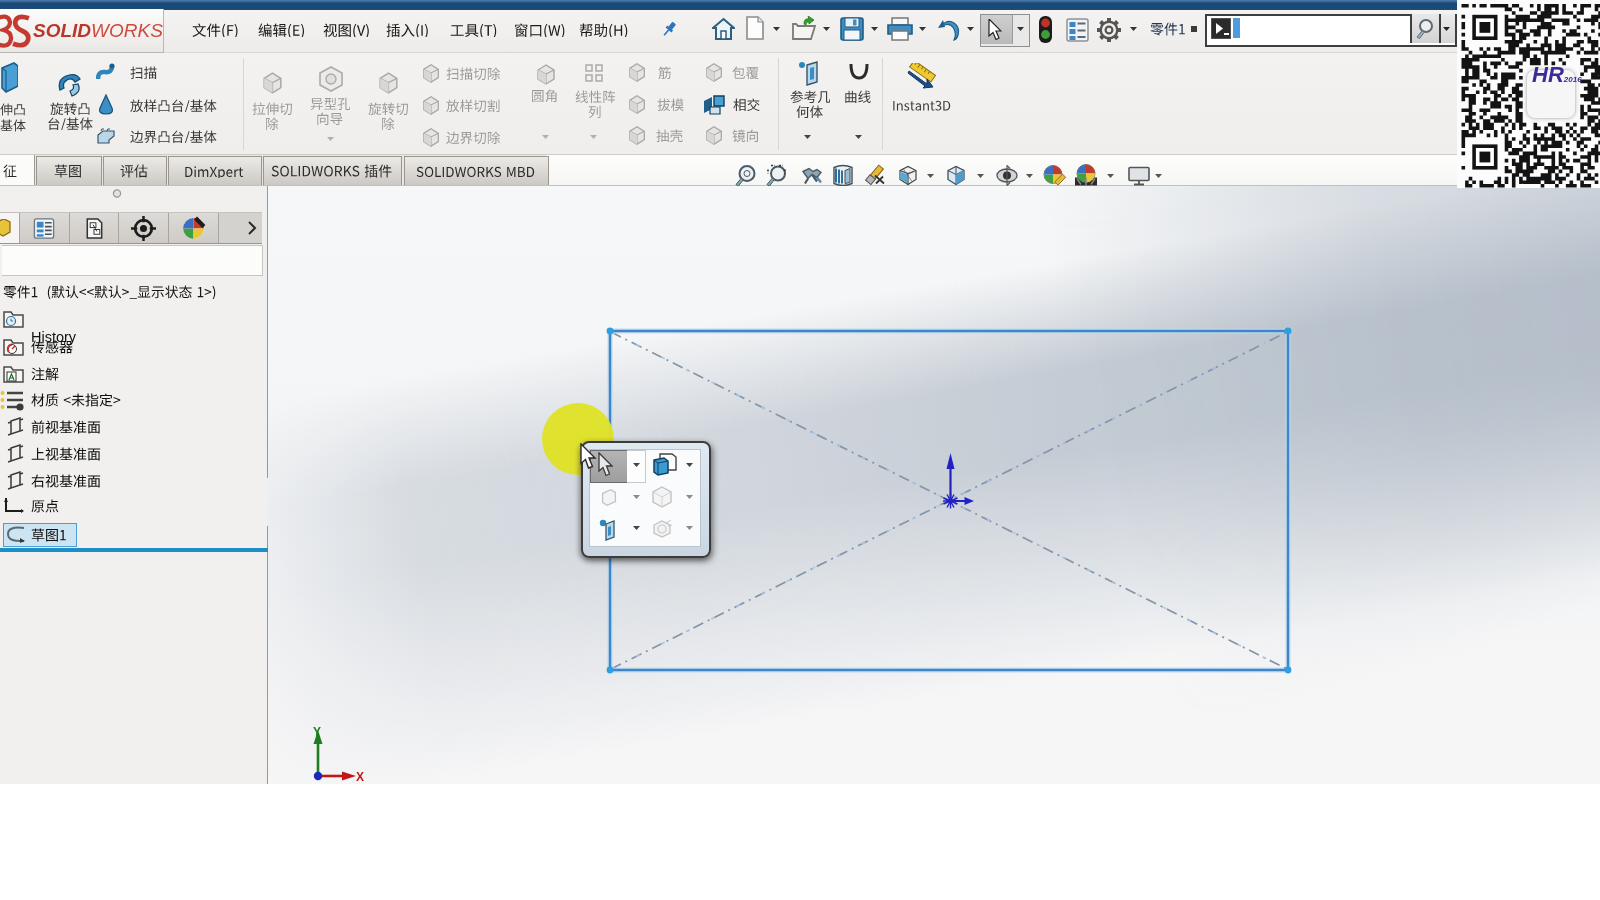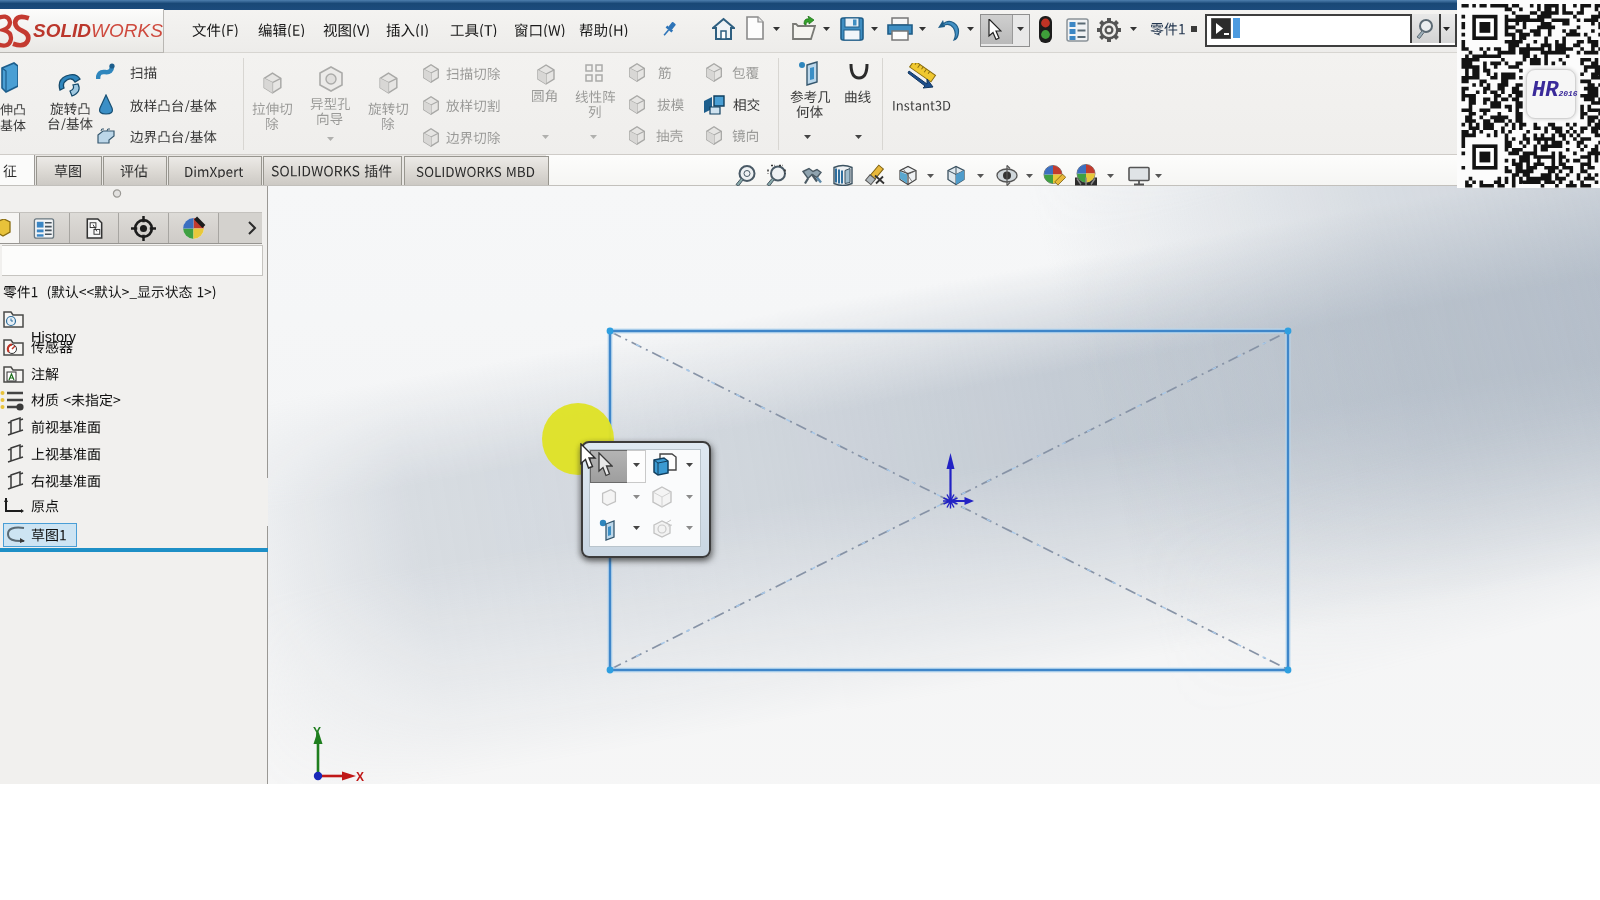--- a/index.html
+++ b/index.html
@@ -1056,21 +1056,21 @@
     <svg style="position:absolute;left:1457px;top:0px;" width="143" height="188" viewBox="1457 0 143 188">
       <path d="M1461.5 4.0h3.6v3.6h-3.6zM1465.1 4.0h3.6v3.6h-3.6zM1472.3 4.0h3.6v3.6h-3.6zM1479.5 4.0h3.6v3.6h-3.6zM1483.1 4.0h3.6v3.6h-3.6zM1490.3 4.0h3.6v3.6h-3.6zM1493.9 4.0h3.6v3.6h-3.6zM1497.5 4.0h3.6v3.6h-3.6zM1501.1 4.0h3.6v3.6h-3.6zM1504.7 4.0h3.6v3.6h-3.6zM1511.9 4.0h3.6v3.6h-3.6zM1515.5 4.0h3.6v3.6h-3.6zM1529.9 4.0h3.6v3.6h-3.6zM1537.1 4.0h3.6v3.6h-3.6zM1544.3 4.0h3.6v3.6h-3.6zM1547.9 4.0h3.6v3.6h-3.6zM1551.5 4.0h3.6v3.6h-3.6zM1555.1 4.0h3.6v3.6h-3.6zM1562.3 4.0h3.6v3.6h-3.6zM1573.1 4.0h3.6v3.6h-3.6zM1580.3 4.0h3.6v3.6h-3.6zM1583.9 4.0h3.6v3.6h-3.6zM1587.5 4.0h3.6v3.6h-3.6zM1594.7 4.0h3.6v3.6h-3.6zM1598.3 4.0h3.6v3.6h-3.6zM1504.7 7.6h3.6v3.6h-3.6zM1508.3 7.6h3.6v3.6h-3.6zM1519.1 7.6h3.6v3.6h-3.6zM1537.1 7.6h3.6v3.6h-3.6zM1544.3 7.6h3.6v3.6h-3.6zM1547.9 7.6h3.6v3.6h-3.6zM1555.1 7.6h3.6v3.6h-3.6zM1562.3 7.6h3.6v3.6h-3.6zM1580.3 7.6h3.6v3.6h-3.6zM1594.7 7.6h3.6v3.6h-3.6zM1511.9 11.2h3.6v3.6h-3.6zM1529.9 11.2h3.6v3.6h-3.6zM1533.5 11.2h3.6v3.6h-3.6zM1540.7 11.2h3.6v3.6h-3.6zM1544.3 11.2h3.6v3.6h-3.6zM1547.9 11.2h3.6v3.6h-3.6zM1551.5 11.2h3.6v3.6h-3.6zM1555.1 11.2h3.6v3.6h-3.6zM1562.3 11.2h3.6v3.6h-3.6zM1565.9 11.2h3.6v3.6h-3.6zM1569.5 11.2h3.6v3.6h-3.6zM1576.7 11.2h3.6v3.6h-3.6zM1580.3 11.2h3.6v3.6h-3.6zM1598.3 11.2h3.6v3.6h-3.6zM1461.5 14.8h3.6v3.6h-3.6zM1504.7 14.8h3.6v3.6h-3.6zM1515.5 14.8h3.6v3.6h-3.6zM1519.1 14.8h3.6v3.6h-3.6zM1522.7 14.8h3.6v3.6h-3.6zM1526.3 14.8h3.6v3.6h-3.6zM1537.1 14.8h3.6v3.6h-3.6zM1540.7 14.8h3.6v3.6h-3.6zM1544.3 14.8h3.6v3.6h-3.6zM1547.9 14.8h3.6v3.6h-3.6zM1573.1 14.8h3.6v3.6h-3.6zM1591.1 14.8h3.6v3.6h-3.6zM1594.7 14.8h3.6v3.6h-3.6zM1598.3 14.8h3.6v3.6h-3.6zM1504.7 18.4h3.6v3.6h-3.6zM1508.3 18.4h3.6v3.6h-3.6zM1511.9 18.4h3.6v3.6h-3.6zM1515.5 18.4h3.6v3.6h-3.6zM1519.1 18.4h3.6v3.6h-3.6zM1522.7 18.4h3.6v3.6h-3.6zM1526.3 18.4h3.6v3.6h-3.6zM1529.9 18.4h3.6v3.6h-3.6zM1533.5 18.4h3.6v3.6h-3.6zM1537.1 18.4h3.6v3.6h-3.6zM1540.7 18.4h3.6v3.6h-3.6zM1551.5 18.4h3.6v3.6h-3.6zM1555.1 18.4h3.6v3.6h-3.6zM1558.7 18.4h3.6v3.6h-3.6zM1562.3 18.4h3.6v3.6h-3.6zM1565.9 18.4h3.6v3.6h-3.6zM1576.7 18.4h3.6v3.6h-3.6zM1583.9 18.4h3.6v3.6h-3.6zM1587.5 18.4h3.6v3.6h-3.6zM1591.1 18.4h3.6v3.6h-3.6zM1594.7 18.4h3.6v3.6h-3.6zM1461.5 22.0h3.6v3.6h-3.6zM1504.7 22.0h3.6v3.6h-3.6zM1515.5 22.0h3.6v3.6h-3.6zM1522.7 22.0h3.6v3.6h-3.6zM1540.7 22.0h3.6v3.6h-3.6zM1544.3 22.0h3.6v3.6h-3.6zM1547.9 22.0h3.6v3.6h-3.6zM1562.3 22.0h3.6v3.6h-3.6zM1565.9 22.0h3.6v3.6h-3.6zM1591.1 22.0h3.6v3.6h-3.6zM1598.3 22.0h3.6v3.6h-3.6zM1461.5 25.6h3.6v3.6h-3.6zM1504.7 25.6h3.6v3.6h-3.6zM1508.3 25.6h3.6v3.6h-3.6zM1511.9 25.6h3.6v3.6h-3.6zM1522.7 25.6h3.6v3.6h-3.6zM1537.1 25.6h3.6v3.6h-3.6zM1540.7 25.6h3.6v3.6h-3.6zM1544.3 25.6h3.6v3.6h-3.6zM1547.9 25.6h3.6v3.6h-3.6zM1551.5 25.6h3.6v3.6h-3.6zM1576.7 25.6h3.6v3.6h-3.6zM1598.3 25.6h3.6v3.6h-3.6zM1504.7 29.2h3.6v3.6h-3.6zM1515.5 29.2h3.6v3.6h-3.6zM1519.1 29.2h3.6v3.6h-3.6zM1529.9 29.2h3.6v3.6h-3.6zM1533.5 29.2h3.6v3.6h-3.6zM1537.1 29.2h3.6v3.6h-3.6zM1547.9 29.2h3.6v3.6h-3.6zM1562.3 29.2h3.6v3.6h-3.6zM1569.5 29.2h3.6v3.6h-3.6zM1573.1 29.2h3.6v3.6h-3.6zM1591.1 29.2h3.6v3.6h-3.6zM1461.5 32.8h3.6v3.6h-3.6zM1504.7 32.8h3.6v3.6h-3.6zM1508.3 32.8h3.6v3.6h-3.6zM1511.9 32.8h3.6v3.6h-3.6zM1519.1 32.8h3.6v3.6h-3.6zM1522.7 32.8h3.6v3.6h-3.6zM1526.3 32.8h3.6v3.6h-3.6zM1533.5 32.8h3.6v3.6h-3.6zM1537.1 32.8h3.6v3.6h-3.6zM1547.9 32.8h3.6v3.6h-3.6zM1565.9 32.8h3.6v3.6h-3.6zM1569.5 32.8h3.6v3.6h-3.6zM1573.1 32.8h3.6v3.6h-3.6zM1576.7 32.8h3.6v3.6h-3.6zM1583.9 32.8h3.6v3.6h-3.6zM1598.3 32.8h3.6v3.6h-3.6zM1511.9 36.4h3.6v3.6h-3.6zM1519.1 36.4h3.6v3.6h-3.6zM1522.7 36.4h3.6v3.6h-3.6zM1544.3 36.4h3.6v3.6h-3.6zM1562.3 36.4h3.6v3.6h-3.6zM1587.5 36.4h3.6v3.6h-3.6zM1461.5 40.0h3.6v3.6h-3.6zM1504.7 40.0h3.6v3.6h-3.6zM1508.3 40.0h3.6v3.6h-3.6zM1511.9 40.0h3.6v3.6h-3.6zM1515.5 40.0h3.6v3.6h-3.6zM1519.1 40.0h3.6v3.6h-3.6zM1533.5 40.0h3.6v3.6h-3.6zM1544.3 40.0h3.6v3.6h-3.6zM1555.1 40.0h3.6v3.6h-3.6zM1562.3 40.0h3.6v3.6h-3.6zM1576.7 40.0h3.6v3.6h-3.6zM1580.3 40.0h3.6v3.6h-3.6zM1587.5 40.0h3.6v3.6h-3.6zM1591.1 40.0h3.6v3.6h-3.6zM1594.7 40.0h3.6v3.6h-3.6zM1461.5 43.6h3.6v3.6h-3.6zM1508.3 43.6h3.6v3.6h-3.6zM1511.9 43.6h3.6v3.6h-3.6zM1515.5 43.6h3.6v3.6h-3.6zM1526.3 43.6h3.6v3.6h-3.6zM1540.7 43.6h3.6v3.6h-3.6zM1544.3 43.6h3.6v3.6h-3.6zM1547.9 43.6h3.6v3.6h-3.6zM1555.1 43.6h3.6v3.6h-3.6zM1558.7 43.6h3.6v3.6h-3.6zM1562.3 43.6h3.6v3.6h-3.6zM1573.1 43.6h3.6v3.6h-3.6zM1576.7 43.6h3.6v3.6h-3.6zM1591.1 43.6h3.6v3.6h-3.6zM1594.7 43.6h3.6v3.6h-3.6zM1461.5 47.2h3.6v3.6h-3.6zM1465.1 47.2h3.6v3.6h-3.6zM1479.5 47.2h3.6v3.6h-3.6zM1486.7 47.2h3.6v3.6h-3.6zM1493.9 47.2h3.6v3.6h-3.6zM1497.5 47.2h3.6v3.6h-3.6zM1508.3 47.2h3.6v3.6h-3.6zM1511.9 47.2h3.6v3.6h-3.6zM1519.1 47.2h3.6v3.6h-3.6zM1522.7 47.2h3.6v3.6h-3.6zM1526.3 47.2h3.6v3.6h-3.6zM1529.9 47.2h3.6v3.6h-3.6zM1533.5 47.2h3.6v3.6h-3.6zM1537.1 47.2h3.6v3.6h-3.6zM1540.7 47.2h3.6v3.6h-3.6zM1547.9 47.2h3.6v3.6h-3.6zM1555.1 47.2h3.6v3.6h-3.6zM1558.7 47.2h3.6v3.6h-3.6zM1562.3 47.2h3.6v3.6h-3.6zM1565.9 47.2h3.6v3.6h-3.6zM1569.5 47.2h3.6v3.6h-3.6zM1580.3 47.2h3.6v3.6h-3.6zM1591.1 47.2h3.6v3.6h-3.6zM1598.3 47.2h3.6v3.6h-3.6zM1468.7 50.8h3.6v3.6h-3.6zM1483.1 50.8h3.6v3.6h-3.6zM1497.5 50.8h3.6v3.6h-3.6zM1501.1 50.8h3.6v3.6h-3.6zM1504.7 50.8h3.6v3.6h-3.6zM1508.3 50.8h3.6v3.6h-3.6zM1511.9 50.8h3.6v3.6h-3.6zM1519.1 50.8h3.6v3.6h-3.6zM1522.7 50.8h3.6v3.6h-3.6zM1526.3 50.8h3.6v3.6h-3.6zM1540.7 50.8h3.6v3.6h-3.6zM1544.3 50.8h3.6v3.6h-3.6zM1547.9 50.8h3.6v3.6h-3.6zM1551.5 50.8h3.6v3.6h-3.6zM1555.1 50.8h3.6v3.6h-3.6zM1558.7 50.8h3.6v3.6h-3.6zM1562.3 50.8h3.6v3.6h-3.6zM1576.7 50.8h3.6v3.6h-3.6zM1583.9 50.8h3.6v3.6h-3.6zM1587.5 50.8h3.6v3.6h-3.6zM1591.1 50.8h3.6v3.6h-3.6zM1594.7 50.8h3.6v3.6h-3.6zM1465.1 54.4h3.6v3.6h-3.6zM1472.3 54.4h3.6v3.6h-3.6zM1475.9 54.4h3.6v3.6h-3.6zM1479.5 54.4h3.6v3.6h-3.6zM1483.1 54.4h3.6v3.6h-3.6zM1486.7 54.4h3.6v3.6h-3.6zM1490.3 54.4h3.6v3.6h-3.6zM1493.9 54.4h3.6v3.6h-3.6zM1497.5 54.4h3.6v3.6h-3.6zM1522.7 54.4h3.6v3.6h-3.6zM1526.3 54.4h3.6v3.6h-3.6zM1533.5 54.4h3.6v3.6h-3.6zM1544.3 54.4h3.6v3.6h-3.6zM1565.9 54.4h3.6v3.6h-3.6zM1461.5 58.0h3.6v3.6h-3.6zM1465.1 58.0h3.6v3.6h-3.6zM1468.7 58.0h3.6v3.6h-3.6zM1472.3 58.0h3.6v3.6h-3.6zM1475.9 58.0h3.6v3.6h-3.6zM1501.1 58.0h3.6v3.6h-3.6zM1522.7 58.0h3.6v3.6h-3.6zM1529.9 58.0h3.6v3.6h-3.6zM1533.5 58.0h3.6v3.6h-3.6zM1537.1 58.0h3.6v3.6h-3.6zM1544.3 58.0h3.6v3.6h-3.6zM1558.7 58.0h3.6v3.6h-3.6zM1580.3 58.0h3.6v3.6h-3.6zM1583.9 58.0h3.6v3.6h-3.6zM1587.5 58.0h3.6v3.6h-3.6zM1594.7 58.0h3.6v3.6h-3.6zM1461.5 61.6h3.6v3.6h-3.6zM1465.1 61.6h3.6v3.6h-3.6zM1468.7 61.6h3.6v3.6h-3.6zM1483.1 61.6h3.6v3.6h-3.6zM1490.3 61.6h3.6v3.6h-3.6zM1493.9 61.6h3.6v3.6h-3.6zM1497.5 61.6h3.6v3.6h-3.6zM1504.7 61.6h3.6v3.6h-3.6zM1515.5 61.6h3.6v3.6h-3.6zM1519.1 61.6h3.6v3.6h-3.6zM1529.9 61.6h3.6v3.6h-3.6zM1533.5 61.6h3.6v3.6h-3.6zM1537.1 61.6h3.6v3.6h-3.6zM1544.3 61.6h3.6v3.6h-3.6zM1551.5 61.6h3.6v3.6h-3.6zM1562.3 61.6h3.6v3.6h-3.6zM1580.3 61.6h3.6v3.6h-3.6zM1591.1 61.6h3.6v3.6h-3.6zM1594.7 61.6h3.6v3.6h-3.6zM1461.5 65.2h3.6v3.6h-3.6zM1465.1 65.2h3.6v3.6h-3.6zM1468.7 65.2h3.6v3.6h-3.6zM1472.3 65.2h3.6v3.6h-3.6zM1475.9 65.2h3.6v3.6h-3.6zM1483.1 65.2h3.6v3.6h-3.6zM1493.9 65.2h3.6v3.6h-3.6zM1508.3 65.2h3.6v3.6h-3.6zM1511.9 65.2h3.6v3.6h-3.6zM1515.5 65.2h3.6v3.6h-3.6zM1583.9 65.2h3.6v3.6h-3.6zM1587.5 65.2h3.6v3.6h-3.6zM1591.1 65.2h3.6v3.6h-3.6zM1594.7 65.2h3.6v3.6h-3.6zM1598.3 65.2h3.6v3.6h-3.6zM1465.1 68.8h3.6v3.6h-3.6zM1472.3 68.8h3.6v3.6h-3.6zM1475.9 68.8h3.6v3.6h-3.6zM1483.1 68.8h3.6v3.6h-3.6zM1486.7 68.8h3.6v3.6h-3.6zM1519.1 68.8h3.6v3.6h-3.6zM1583.9 68.8h3.6v3.6h-3.6zM1594.7 68.8h3.6v3.6h-3.6zM1598.3 68.8h3.6v3.6h-3.6zM1465.1 72.4h3.6v3.6h-3.6zM1472.3 72.4h3.6v3.6h-3.6zM1475.9 72.4h3.6v3.6h-3.6zM1486.7 72.4h3.6v3.6h-3.6zM1493.9 72.4h3.6v3.6h-3.6zM1501.1 72.4h3.6v3.6h-3.6zM1504.7 72.4h3.6v3.6h-3.6zM1508.3 72.4h3.6v3.6h-3.6zM1511.9 72.4h3.6v3.6h-3.6zM1580.3 72.4h3.6v3.6h-3.6zM1591.1 72.4h3.6v3.6h-3.6zM1594.7 72.4h3.6v3.6h-3.6zM1598.3 72.4h3.6v3.6h-3.6zM1461.5 76.0h3.6v3.6h-3.6zM1465.1 76.0h3.6v3.6h-3.6zM1468.7 76.0h3.6v3.6h-3.6zM1472.3 76.0h3.6v3.6h-3.6zM1475.9 76.0h3.6v3.6h-3.6zM1490.3 76.0h3.6v3.6h-3.6zM1493.9 76.0h3.6v3.6h-3.6zM1501.1 76.0h3.6v3.6h-3.6zM1504.7 76.0h3.6v3.6h-3.6zM1508.3 76.0h3.6v3.6h-3.6zM1511.9 76.0h3.6v3.6h-3.6zM1519.1 76.0h3.6v3.6h-3.6zM1591.1 76.0h3.6v3.6h-3.6zM1594.7 76.0h3.6v3.6h-3.6zM1598.3 76.0h3.6v3.6h-3.6zM1461.5 79.6h3.6v3.6h-3.6zM1465.1 79.6h3.6v3.6h-3.6zM1479.5 79.6h3.6v3.6h-3.6zM1483.1 79.6h3.6v3.6h-3.6zM1501.1 79.6h3.6v3.6h-3.6zM1504.7 79.6h3.6v3.6h-3.6zM1580.3 79.6h3.6v3.6h-3.6zM1583.9 79.6h3.6v3.6h-3.6zM1587.5 79.6h3.6v3.6h-3.6zM1472.3 83.2h3.6v3.6h-3.6zM1479.5 83.2h3.6v3.6h-3.6zM1486.7 83.2h3.6v3.6h-3.6zM1497.5 83.2h3.6v3.6h-3.6zM1501.1 83.2h3.6v3.6h-3.6zM1504.7 83.2h3.6v3.6h-3.6zM1515.5 83.2h3.6v3.6h-3.6zM1519.1 83.2h3.6v3.6h-3.6zM1587.5 83.2h3.6v3.6h-3.6zM1591.1 83.2h3.6v3.6h-3.6zM1598.3 83.2h3.6v3.6h-3.6zM1461.5 86.8h3.6v3.6h-3.6zM1465.1 86.8h3.6v3.6h-3.6zM1483.1 86.8h3.6v3.6h-3.6zM1486.7 86.8h3.6v3.6h-3.6zM1497.5 86.8h3.6v3.6h-3.6zM1501.1 86.8h3.6v3.6h-3.6zM1511.9 86.8h3.6v3.6h-3.6zM1515.5 86.8h3.6v3.6h-3.6zM1583.9 86.8h3.6v3.6h-3.6zM1587.5 86.8h3.6v3.6h-3.6zM1591.1 86.8h3.6v3.6h-3.6zM1594.7 86.8h3.6v3.6h-3.6zM1461.5 90.4h3.6v3.6h-3.6zM1475.9 90.4h3.6v3.6h-3.6zM1483.1 90.4h3.6v3.6h-3.6zM1490.3 90.4h3.6v3.6h-3.6zM1493.9 90.4h3.6v3.6h-3.6zM1501.1 90.4h3.6v3.6h-3.6zM1511.9 90.4h3.6v3.6h-3.6zM1515.5 90.4h3.6v3.6h-3.6zM1519.1 90.4h3.6v3.6h-3.6zM1587.5 90.4h3.6v3.6h-3.6zM1591.1 90.4h3.6v3.6h-3.6zM1594.7 90.4h3.6v3.6h-3.6zM1461.5 94.0h3.6v3.6h-3.6zM1465.1 94.0h3.6v3.6h-3.6zM1468.7 94.0h3.6v3.6h-3.6zM1472.3 94.0h3.6v3.6h-3.6zM1493.9 94.0h3.6v3.6h-3.6zM1497.5 94.0h3.6v3.6h-3.6zM1508.3 94.0h3.6v3.6h-3.6zM1515.5 94.0h3.6v3.6h-3.6zM1519.1 94.0h3.6v3.6h-3.6zM1580.3 94.0h3.6v3.6h-3.6zM1583.9 94.0h3.6v3.6h-3.6zM1587.5 94.0h3.6v3.6h-3.6zM1591.1 94.0h3.6v3.6h-3.6zM1594.7 94.0h3.6v3.6h-3.6zM1461.5 97.6h3.6v3.6h-3.6zM1468.7 97.6h3.6v3.6h-3.6zM1472.3 97.6h3.6v3.6h-3.6zM1483.1 97.6h3.6v3.6h-3.6zM1486.7 97.6h3.6v3.6h-3.6zM1493.9 97.6h3.6v3.6h-3.6zM1501.1 97.6h3.6v3.6h-3.6zM1504.7 97.6h3.6v3.6h-3.6zM1511.9 97.6h3.6v3.6h-3.6zM1515.5 97.6h3.6v3.6h-3.6zM1583.9 97.6h3.6v3.6h-3.6zM1587.5 97.6h3.6v3.6h-3.6zM1591.1 97.6h3.6v3.6h-3.6zM1598.3 97.6h3.6v3.6h-3.6zM1468.7 101.2h3.6v3.6h-3.6zM1472.3 101.2h3.6v3.6h-3.6zM1483.1 101.2h3.6v3.6h-3.6zM1490.3 101.2h3.6v3.6h-3.6zM1493.9 101.2h3.6v3.6h-3.6zM1497.5 101.2h3.6v3.6h-3.6zM1515.5 101.2h3.6v3.6h-3.6zM1519.1 101.2h3.6v3.6h-3.6zM1591.1 101.2h3.6v3.6h-3.6zM1594.7 101.2h3.6v3.6h-3.6zM1598.3 101.2h3.6v3.6h-3.6zM1468.7 104.8h3.6v3.6h-3.6zM1490.3 104.8h3.6v3.6h-3.6zM1493.9 104.8h3.6v3.6h-3.6zM1497.5 104.8h3.6v3.6h-3.6zM1504.7 104.8h3.6v3.6h-3.6zM1508.3 104.8h3.6v3.6h-3.6zM1515.5 104.8h3.6v3.6h-3.6zM1519.1 104.8h3.6v3.6h-3.6zM1580.3 104.8h3.6v3.6h-3.6zM1587.5 104.8h3.6v3.6h-3.6zM1461.5 108.4h3.6v3.6h-3.6zM1465.1 108.4h3.6v3.6h-3.6zM1468.7 108.4h3.6v3.6h-3.6zM1479.5 108.4h3.6v3.6h-3.6zM1483.1 108.4h3.6v3.6h-3.6zM1486.7 108.4h3.6v3.6h-3.6zM1508.3 108.4h3.6v3.6h-3.6zM1515.5 108.4h3.6v3.6h-3.6zM1580.3 108.4h3.6v3.6h-3.6zM1587.5 108.4h3.6v3.6h-3.6zM1591.1 108.4h3.6v3.6h-3.6zM1594.7 108.4h3.6v3.6h-3.6zM1598.3 108.4h3.6v3.6h-3.6zM1468.7 112.0h3.6v3.6h-3.6zM1472.3 112.0h3.6v3.6h-3.6zM1483.1 112.0h3.6v3.6h-3.6zM1497.5 112.0h3.6v3.6h-3.6zM1515.5 112.0h3.6v3.6h-3.6zM1519.1 112.0h3.6v3.6h-3.6zM1580.3 112.0h3.6v3.6h-3.6zM1583.9 112.0h3.6v3.6h-3.6zM1598.3 112.0h3.6v3.6h-3.6zM1465.1 115.6h3.6v3.6h-3.6zM1468.7 115.6h3.6v3.6h-3.6zM1479.5 115.6h3.6v3.6h-3.6zM1490.3 115.6h3.6v3.6h-3.6zM1493.9 115.6h3.6v3.6h-3.6zM1497.5 115.6h3.6v3.6h-3.6zM1501.1 115.6h3.6v3.6h-3.6zM1504.7 115.6h3.6v3.6h-3.6zM1515.5 115.6h3.6v3.6h-3.6zM1519.1 115.6h3.6v3.6h-3.6zM1580.3 115.6h3.6v3.6h-3.6zM1587.5 115.6h3.6v3.6h-3.6zM1591.1 115.6h3.6v3.6h-3.6zM1594.7 115.6h3.6v3.6h-3.6zM1465.1 119.2h3.6v3.6h-3.6zM1468.7 119.2h3.6v3.6h-3.6zM1472.3 119.2h3.6v3.6h-3.6zM1483.1 119.2h3.6v3.6h-3.6zM1486.7 119.2h3.6v3.6h-3.6zM1493.9 119.2h3.6v3.6h-3.6zM1497.5 119.2h3.6v3.6h-3.6zM1501.1 119.2h3.6v3.6h-3.6zM1508.3 119.2h3.6v3.6h-3.6zM1515.5 119.2h3.6v3.6h-3.6zM1519.1 119.2h3.6v3.6h-3.6zM1587.5 119.2h3.6v3.6h-3.6zM1591.1 119.2h3.6v3.6h-3.6zM1598.3 119.2h3.6v3.6h-3.6zM1461.5 122.8h3.6v3.6h-3.6zM1468.7 122.8h3.6v3.6h-3.6zM1475.9 122.8h3.6v3.6h-3.6zM1483.1 122.8h3.6v3.6h-3.6zM1486.7 122.8h3.6v3.6h-3.6zM1490.3 122.8h3.6v3.6h-3.6zM1504.7 122.8h3.6v3.6h-3.6zM1511.9 122.8h3.6v3.6h-3.6zM1519.1 122.8h3.6v3.6h-3.6zM1522.7 122.8h3.6v3.6h-3.6zM1533.5 122.8h3.6v3.6h-3.6zM1547.9 122.8h3.6v3.6h-3.6zM1551.5 122.8h3.6v3.6h-3.6zM1565.9 122.8h3.6v3.6h-3.6zM1573.1 122.8h3.6v3.6h-3.6zM1587.5 122.8h3.6v3.6h-3.6zM1594.7 122.8h3.6v3.6h-3.6zM1598.3 122.8h3.6v3.6h-3.6zM1468.7 126.4h3.6v3.6h-3.6zM1472.3 126.4h3.6v3.6h-3.6zM1475.9 126.4h3.6v3.6h-3.6zM1483.1 126.4h3.6v3.6h-3.6zM1486.7 126.4h3.6v3.6h-3.6zM1490.3 126.4h3.6v3.6h-3.6zM1501.1 126.4h3.6v3.6h-3.6zM1511.9 126.4h3.6v3.6h-3.6zM1519.1 126.4h3.6v3.6h-3.6zM1533.5 126.4h3.6v3.6h-3.6zM1537.1 126.4h3.6v3.6h-3.6zM1544.3 126.4h3.6v3.6h-3.6zM1551.5 126.4h3.6v3.6h-3.6zM1555.1 126.4h3.6v3.6h-3.6zM1558.7 126.4h3.6v3.6h-3.6zM1569.5 126.4h3.6v3.6h-3.6zM1580.3 126.4h3.6v3.6h-3.6zM1583.9 126.4h3.6v3.6h-3.6zM1591.1 126.4h3.6v3.6h-3.6zM1594.7 126.4h3.6v3.6h-3.6zM1598.3 126.4h3.6v3.6h-3.6zM1461.5 130.0h3.6v3.6h-3.6zM1465.1 130.0h3.6v3.6h-3.6zM1472.3 130.0h3.6v3.6h-3.6zM1479.5 130.0h3.6v3.6h-3.6zM1493.9 130.0h3.6v3.6h-3.6zM1501.1 130.0h3.6v3.6h-3.6zM1508.3 130.0h3.6v3.6h-3.6zM1526.3 130.0h3.6v3.6h-3.6zM1544.3 130.0h3.6v3.6h-3.6zM1555.1 130.0h3.6v3.6h-3.6zM1558.7 130.0h3.6v3.6h-3.6zM1565.9 130.0h3.6v3.6h-3.6zM1573.1 130.0h3.6v3.6h-3.6zM1580.3 130.0h3.6v3.6h-3.6zM1591.1 130.0h3.6v3.6h-3.6zM1594.7 130.0h3.6v3.6h-3.6zM1461.5 133.6h3.6v3.6h-3.6zM1465.1 133.6h3.6v3.6h-3.6zM1468.7 133.6h3.6v3.6h-3.6zM1472.3 133.6h3.6v3.6h-3.6zM1486.7 133.6h3.6v3.6h-3.6zM1493.9 133.6h3.6v3.6h-3.6zM1504.7 133.6h3.6v3.6h-3.6zM1522.7 133.6h3.6v3.6h-3.6zM1533.5 133.6h3.6v3.6h-3.6zM1540.7 133.6h3.6v3.6h-3.6zM1551.5 133.6h3.6v3.6h-3.6zM1558.7 133.6h3.6v3.6h-3.6zM1562.3 133.6h3.6v3.6h-3.6zM1569.5 133.6h3.6v3.6h-3.6zM1576.7 133.6h3.6v3.6h-3.6zM1594.7 133.6h3.6v3.6h-3.6zM1598.3 133.6h3.6v3.6h-3.6zM1461.5 137.2h3.6v3.6h-3.6zM1504.7 137.2h3.6v3.6h-3.6zM1511.9 137.2h3.6v3.6h-3.6zM1522.7 137.2h3.6v3.6h-3.6zM1526.3 137.2h3.6v3.6h-3.6zM1533.5 137.2h3.6v3.6h-3.6zM1537.1 137.2h3.6v3.6h-3.6zM1540.7 137.2h3.6v3.6h-3.6zM1544.3 137.2h3.6v3.6h-3.6zM1547.9 137.2h3.6v3.6h-3.6zM1551.5 137.2h3.6v3.6h-3.6zM1562.3 137.2h3.6v3.6h-3.6zM1573.1 137.2h3.6v3.6h-3.6zM1580.3 137.2h3.6v3.6h-3.6zM1583.9 137.2h3.6v3.6h-3.6zM1587.5 137.2h3.6v3.6h-3.6zM1461.5 140.8h3.6v3.6h-3.6zM1504.7 140.8h3.6v3.6h-3.6zM1508.3 140.8h3.6v3.6h-3.6zM1519.1 140.8h3.6v3.6h-3.6zM1526.3 140.8h3.6v3.6h-3.6zM1537.1 140.8h3.6v3.6h-3.6zM1544.3 140.8h3.6v3.6h-3.6zM1551.5 140.8h3.6v3.6h-3.6zM1555.1 140.8h3.6v3.6h-3.6zM1558.7 140.8h3.6v3.6h-3.6zM1565.9 140.8h3.6v3.6h-3.6zM1576.7 140.8h3.6v3.6h-3.6zM1580.3 140.8h3.6v3.6h-3.6zM1598.3 140.8h3.6v3.6h-3.6zM1461.5 144.4h3.6v3.6h-3.6zM1504.7 144.4h3.6v3.6h-3.6zM1508.3 144.4h3.6v3.6h-3.6zM1522.7 144.4h3.6v3.6h-3.6zM1533.5 144.4h3.6v3.6h-3.6zM1540.7 144.4h3.6v3.6h-3.6zM1544.3 144.4h3.6v3.6h-3.6zM1547.9 144.4h3.6v3.6h-3.6zM1551.5 144.4h3.6v3.6h-3.6zM1555.1 144.4h3.6v3.6h-3.6zM1558.7 144.4h3.6v3.6h-3.6zM1576.7 144.4h3.6v3.6h-3.6zM1583.9 144.4h3.6v3.6h-3.6zM1594.7 144.4h3.6v3.6h-3.6zM1504.7 148.0h3.6v3.6h-3.6zM1511.9 148.0h3.6v3.6h-3.6zM1515.5 148.0h3.6v3.6h-3.6zM1519.1 148.0h3.6v3.6h-3.6zM1533.5 148.0h3.6v3.6h-3.6zM1540.7 148.0h3.6v3.6h-3.6zM1544.3 148.0h3.6v3.6h-3.6zM1565.9 148.0h3.6v3.6h-3.6zM1580.3 148.0h3.6v3.6h-3.6zM1591.1 148.0h3.6v3.6h-3.6zM1594.7 148.0h3.6v3.6h-3.6zM1461.5 151.6h3.6v3.6h-3.6zM1508.3 151.6h3.6v3.6h-3.6zM1511.9 151.6h3.6v3.6h-3.6zM1515.5 151.6h3.6v3.6h-3.6zM1522.7 151.6h3.6v3.6h-3.6zM1526.3 151.6h3.6v3.6h-3.6zM1529.9 151.6h3.6v3.6h-3.6zM1533.5 151.6h3.6v3.6h-3.6zM1551.5 151.6h3.6v3.6h-3.6zM1558.7 151.6h3.6v3.6h-3.6zM1573.1 151.6h3.6v3.6h-3.6zM1587.5 151.6h3.6v3.6h-3.6zM1591.1 151.6h3.6v3.6h-3.6zM1594.7 151.6h3.6v3.6h-3.6zM1598.3 151.6h3.6v3.6h-3.6zM1519.1 155.2h3.6v3.6h-3.6zM1522.7 155.2h3.6v3.6h-3.6zM1526.3 155.2h3.6v3.6h-3.6zM1533.5 155.2h3.6v3.6h-3.6zM1537.1 155.2h3.6v3.6h-3.6zM1540.7 155.2h3.6v3.6h-3.6zM1544.3 155.2h3.6v3.6h-3.6zM1547.9 155.2h3.6v3.6h-3.6zM1551.5 155.2h3.6v3.6h-3.6zM1558.7 155.2h3.6v3.6h-3.6zM1562.3 155.2h3.6v3.6h-3.6zM1580.3 155.2h3.6v3.6h-3.6zM1583.9 155.2h3.6v3.6h-3.6zM1587.5 155.2h3.6v3.6h-3.6zM1594.7 155.2h3.6v3.6h-3.6zM1504.7 158.8h3.6v3.6h-3.6zM1511.9 158.8h3.6v3.6h-3.6zM1519.1 158.8h3.6v3.6h-3.6zM1522.7 158.8h3.6v3.6h-3.6zM1526.3 158.8h3.6v3.6h-3.6zM1537.1 158.8h3.6v3.6h-3.6zM1551.5 158.8h3.6v3.6h-3.6zM1558.7 158.8h3.6v3.6h-3.6zM1565.9 158.8h3.6v3.6h-3.6zM1573.1 158.8h3.6v3.6h-3.6zM1576.7 158.8h3.6v3.6h-3.6zM1587.5 158.8h3.6v3.6h-3.6zM1594.7 158.8h3.6v3.6h-3.6zM1511.9 162.4h3.6v3.6h-3.6zM1515.5 162.4h3.6v3.6h-3.6zM1519.1 162.4h3.6v3.6h-3.6zM1526.3 162.4h3.6v3.6h-3.6zM1533.5 162.4h3.6v3.6h-3.6zM1537.1 162.4h3.6v3.6h-3.6zM1540.7 162.4h3.6v3.6h-3.6zM1551.5 162.4h3.6v3.6h-3.6zM1558.7 162.4h3.6v3.6h-3.6zM1562.3 162.4h3.6v3.6h-3.6zM1580.3 162.4h3.6v3.6h-3.6zM1583.9 162.4h3.6v3.6h-3.6zM1587.5 162.4h3.6v3.6h-3.6zM1461.5 166.0h3.6v3.6h-3.6zM1504.7 166.0h3.6v3.6h-3.6zM1515.5 166.0h3.6v3.6h-3.6zM1519.1 166.0h3.6v3.6h-3.6zM1526.3 166.0h3.6v3.6h-3.6zM1529.9 166.0h3.6v3.6h-3.6zM1533.5 166.0h3.6v3.6h-3.6zM1544.3 166.0h3.6v3.6h-3.6zM1547.9 166.0h3.6v3.6h-3.6zM1551.5 166.0h3.6v3.6h-3.6zM1555.1 166.0h3.6v3.6h-3.6zM1562.3 166.0h3.6v3.6h-3.6zM1565.9 166.0h3.6v3.6h-3.6zM1569.5 166.0h3.6v3.6h-3.6zM1580.3 166.0h3.6v3.6h-3.6zM1587.5 166.0h3.6v3.6h-3.6zM1591.1 166.0h3.6v3.6h-3.6zM1504.7 169.6h3.6v3.6h-3.6zM1508.3 169.6h3.6v3.6h-3.6zM1515.5 169.6h3.6v3.6h-3.6zM1519.1 169.6h3.6v3.6h-3.6zM1522.7 169.6h3.6v3.6h-3.6zM1526.3 169.6h3.6v3.6h-3.6zM1529.9 169.6h3.6v3.6h-3.6zM1547.9 169.6h3.6v3.6h-3.6zM1551.5 169.6h3.6v3.6h-3.6zM1558.7 169.6h3.6v3.6h-3.6zM1569.5 169.6h3.6v3.6h-3.6zM1580.3 169.6h3.6v3.6h-3.6zM1583.9 169.6h3.6v3.6h-3.6zM1511.9 173.2h3.6v3.6h-3.6zM1515.5 173.2h3.6v3.6h-3.6zM1522.7 173.2h3.6v3.6h-3.6zM1526.3 173.2h3.6v3.6h-3.6zM1540.7 173.2h3.6v3.6h-3.6zM1544.3 173.2h3.6v3.6h-3.6zM1547.9 173.2h3.6v3.6h-3.6zM1555.1 173.2h3.6v3.6h-3.6zM1565.9 173.2h3.6v3.6h-3.6zM1576.7 173.2h3.6v3.6h-3.6zM1587.5 173.2h3.6v3.6h-3.6zM1594.7 173.2h3.6v3.6h-3.6zM1468.7 176.8h3.6v3.6h-3.6zM1497.5 176.8h3.6v3.6h-3.6zM1504.7 176.8h3.6v3.6h-3.6zM1511.9 176.8h3.6v3.6h-3.6zM1519.1 176.8h3.6v3.6h-3.6zM1526.3 176.8h3.6v3.6h-3.6zM1529.9 176.8h3.6v3.6h-3.6zM1533.5 176.8h3.6v3.6h-3.6zM1537.1 176.8h3.6v3.6h-3.6zM1540.7 176.8h3.6v3.6h-3.6zM1544.3 176.8h3.6v3.6h-3.6zM1547.9 176.8h3.6v3.6h-3.6zM1555.1 176.8h3.6v3.6h-3.6zM1558.7 176.8h3.6v3.6h-3.6zM1562.3 176.8h3.6v3.6h-3.6zM1576.7 176.8h3.6v3.6h-3.6zM1583.9 176.8h3.6v3.6h-3.6zM1587.5 176.8h3.6v3.6h-3.6zM1591.1 176.8h3.6v3.6h-3.6zM1465.1 180.4h3.6v3.6h-3.6zM1472.3 180.4h3.6v3.6h-3.6zM1479.5 180.4h3.6v3.6h-3.6zM1493.9 180.4h3.6v3.6h-3.6zM1497.5 180.4h3.6v3.6h-3.6zM1504.7 180.4h3.6v3.6h-3.6zM1511.9 180.4h3.6v3.6h-3.6zM1519.1 180.4h3.6v3.6h-3.6zM1522.7 180.4h3.6v3.6h-3.6zM1526.3 180.4h3.6v3.6h-3.6zM1529.9 180.4h3.6v3.6h-3.6zM1533.5 180.4h3.6v3.6h-3.6zM1537.1 180.4h3.6v3.6h-3.6zM1544.3 180.4h3.6v3.6h-3.6zM1547.9 180.4h3.6v3.6h-3.6zM1551.5 180.4h3.6v3.6h-3.6zM1558.7 180.4h3.6v3.6h-3.6zM1569.5 180.4h3.6v3.6h-3.6zM1580.3 180.4h3.6v3.6h-3.6zM1594.7 180.4h3.6v3.6h-3.6zM1465.1 184.0h3.6v3.6h-3.6zM1468.7 184.0h3.6v3.6h-3.6zM1479.5 184.0h3.6v3.6h-3.6zM1483.1 184.0h3.6v3.6h-3.6zM1486.7 184.0h3.6v3.6h-3.6zM1490.3 184.0h3.6v3.6h-3.6zM1497.5 184.0h3.6v3.6h-3.6zM1501.1 184.0h3.6v3.6h-3.6zM1511.9 184.0h3.6v3.6h-3.6zM1540.7 184.0h3.6v3.6h-3.6zM1555.1 184.0h3.6v3.6h-3.6zM1565.9 184.0h3.6v3.6h-3.6zM1569.5 184.0h3.6v3.6h-3.6zM1573.1 184.0h3.6v3.6h-3.6zM1580.3 184.0h3.6v3.6h-3.6zM1583.9 184.0h3.6v3.6h-3.6zM1587.5 184.0h3.6v3.6h-3.6z" fill="#131313"></path>
       <rect x="1472.3" y="14.8" width="25.2" height="25.2" fill="#131313"></rect>
       <rect x="1475.9" y="18.4" width="18.0" height="18.0" fill="#fff"></rect>
       <rect x="1479.5" y="22.0" width="10.8" height="10.8" fill="#131313"></rect>
       <rect x="1472.3" y="144.4" width="25.2" height="25.2" fill="#131313"></rect>
       <rect x="1475.9" y="148.0" width="18.0" height="18.0" fill="#fff"></rect>
       <rect x="1479.5" y="151.6" width="10.8" height="10.8" fill="#131313"></rect>
     </svg>
     <div style="position:absolute;left:1526px;top:69px;width:48px;height:48px;background:#f6f6f6;border:1px solid #d2d2d2;border-radius:9px;box-shadow:0 0 4px rgba(0,0,0,0.2)"></div>
-    <div style="position:absolute;left:1532px;top:78px;font-size:22px;font-weight:bold;font-style:italic;color:#3a2a9a;font-family:Liberation Mono, monospace">HR<span style="font-size:8px">2016</span></div>
+    <div style="position:absolute;left:1532px;top:62px;font-size:22px;font-weight:bold;font-style:italic;color:#3a2a9a;font-family:Liberation Sans, sans-serif">HR<span style="font-size:8px">2016</span></div>
     <svg width="0" height="0" style="position:absolute">
       <defs>
         <path id="g0" d="M42 82C45 77 48 71 50 67L58 69C57 73 53 80 50 85ZM5 66V59H21C26 44 34 31 45 20C34 11 20 4 4 -1C5 -2 8 -6 8 -8C25 -2 39 5 50 15C62 5 75 -3 92 -7C93 -5 95 -2 97 0C81 4 67 11 56 20C66 30 74 43 80 59H95V66ZM50 25C41 35 34 46 28 59H71C66 46 59 34 50 25Z"></path>
         <path id="g1" d="M32 34V27H60V-8H68V27H95V34H68V56H91V64H68V83H60V64H47C48 68 49 73 50 78L43 79C41 66 37 53 31 45C33 44 36 42 37 41C40 45 42 50 45 56H60V34ZM27 84C21 68 13 54 3 44C4 42 7 38 8 36C11 40 14 44 17 48V-8H24V60C28 67 31 74 34 82Z"></path>
         <path id="g2" d="M24 -20 30 -17C21 -3 17 14 17 31C17 48 21 65 30 79L24 82C15 67 9 51 9 31C9 11 15 -5 24 -20Z"></path>
         <path id="g3" d="M10 0H19V33H47V41H19V66H52V73H10Z"></path>
         <path id="g4" d="M10 -20C19 -5 25 11 25 31C25 51 19 67 10 82L4 79C13 65 17 48 17 31C17 14 13 -3 4 -17Z"></path>
         <path id="g5" d="M4 5 6 -2C14 2 24 6 35 10L33 16C22 12 11 8 4 5ZM6 42C8 43 10 44 20 45C17 39 13 34 12 32C9 28 7 25 4 25C5 23 6 20 7 18C9 19 12 20 34 26C34 27 33 30 33 32L17 28C24 37 31 49 36 60L30 63C29 59 26 55 24 52L13 50C19 59 25 71 29 82L22 84C18 72 11 59 9 55C7 52 6 50 4 49C5 47 6 44 6 42ZM62 35V20H54V35ZM68 35H75V20H68ZM48 41V-7H54V14H62V-5H68V14H75V-5H80V14H87V-1C87 -1 87 -2 86 -2C85 -2 84 -2 81 -2C82 -3 83 -6 83 -7C87 -7 89 -7 91 -6C93 -5 93 -4 93 -1V41L87 41ZM80 35H87V20H80ZM60 83C62 80 64 76 65 73H41V52C41 36 40 14 31 -2C33 -3 36 -5 37 -6C46 10 48 34 48 50H92V73H73C72 76 70 81 68 85ZM48 67H85V56H48Z"></path>
         <path id="g6" d="M55 75H82V65H55ZM48 81V59H89V81ZM8 33C9 34 12 35 15 35H24V20L4 17L6 9L24 13V-8H31V15L43 17L42 23L31 21V35H40V41H31V57H24V41H15C18 48 20 56 23 65H41V72H25C26 76 26 79 27 82L20 84C19 80 18 76 17 72H5V65H16C14 57 12 50 10 48C9 44 8 40 6 40C7 38 8 35 8 33ZM82 47V39H56V47ZM40 8 41 1 82 4V-8H88V5L96 5L96 12L88 11V47H95V54H42V47H49V8ZM82 33V24H56V33ZM82 18V10L56 9V18Z"></path>
         <path id="g7" d="M10 0H53V8H19V35H47V42H19V66H52V73H10Z"></path>

